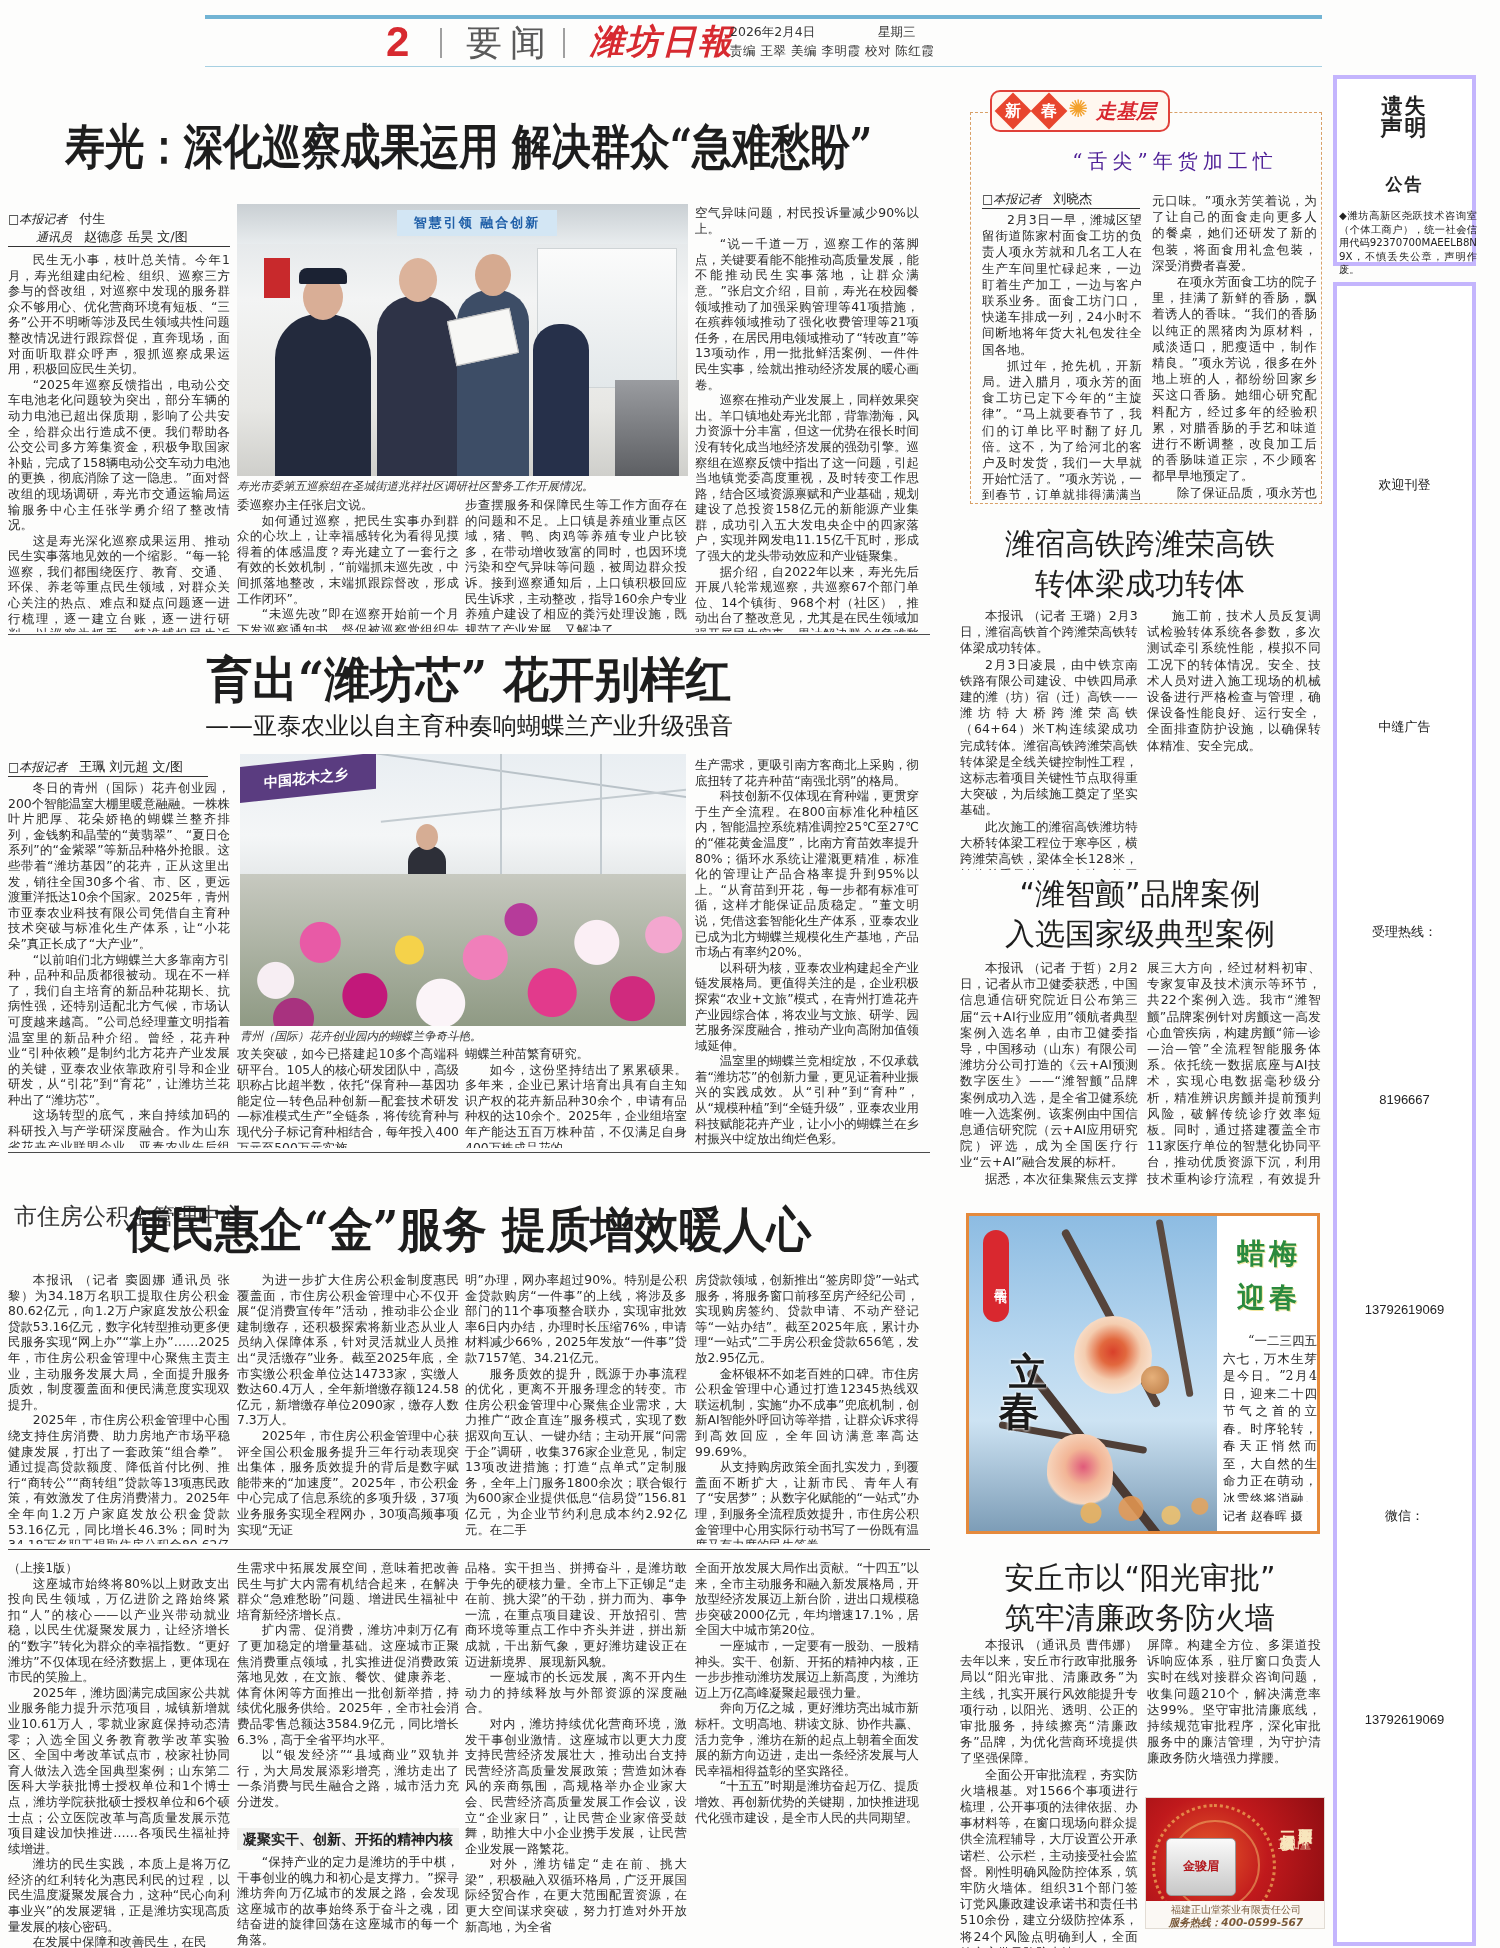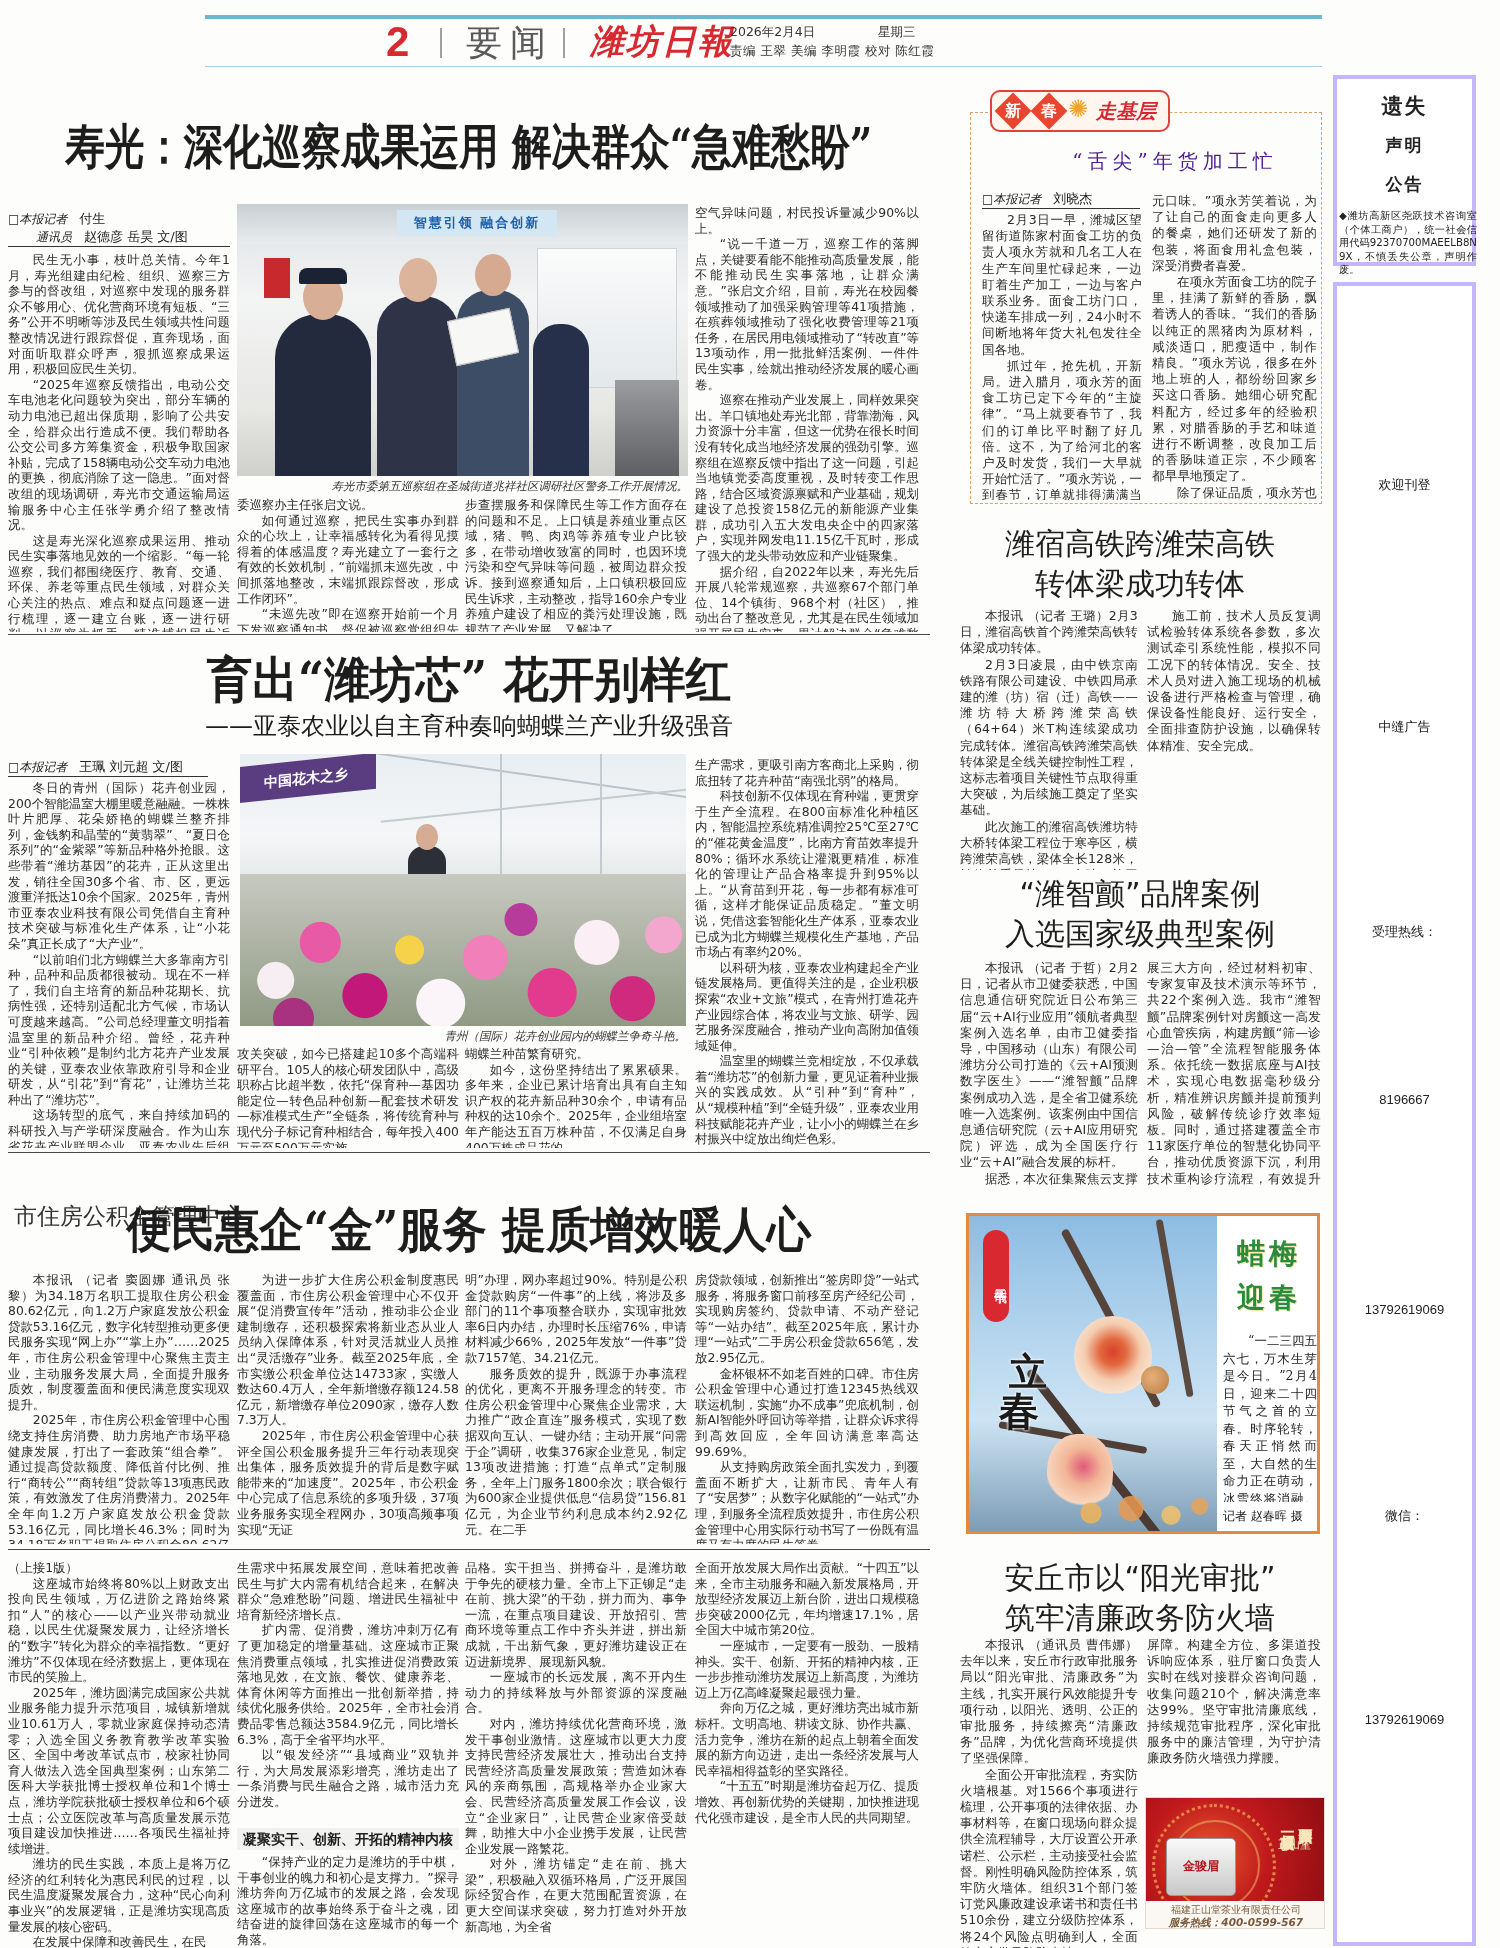--- a/index.html
+++ b/index.html
@@ -10,21 +10,21 @@
 .col p{margin:0;text-indent:2em;}
 .col.cont p:first-child{text-indent:0;}
 .rcol{font-size:12.5px;line-height:16.2px;letter-spacing:.2px;}
 .rule{position:absolute;height:1px;background:#4a4a4a;}
 .hl{position:absolute;display:flex;justify-content:center;white-space:nowrap;font-family:"DejaVu Serif",serif;font-weight:bold;color:#1d1d1d;}
 .hl span{display:inline-block;transform-origin:center center;}
 .hl-sans{position:absolute;text-align:center;white-space:nowrap;font-family:"DejaVu Sans",sans-serif;color:#1e1e1e;}
 .byline{position:absolute;font-size:13px;line-height:17px;white-space:nowrap;color:#222;}
 .byline .lbl{font-family:"DejaVu Serif",serif;font-style:italic;font-size:12px;margin-right:12px;}
 .byline .nm{margin-right:10px;}
-.caption{position:absolute;font-family:"DejaVu Serif",serif;font-style:italic;font-size:11.5px;text-align:right;color:#333;white-space:nowrap;}
+.caption{position:absolute;font-family:"DejaVu Serif",serif;font-style:italic;font-size:11.5px;text-align:left;color:#333;white-space:nowrap;}
 .photo{position:absolute;overflow:hidden;}
 .box{position:absolute;border:4px solid #c4b5fd;background:#fff;}
 .adline{position:absolute;left:0;width:100%;text-align:center;font-size:13px;color:#222;}
 </style>
 </head>
 <body>
 
 <div id="page">
 
   <div class="abs" style="left:205px;top:15px;width:1117px;height:4px;background:#72b4d4;"></div>
@@ -280,21 +280,21 @@
       <div class="abs" style="left:132px;top:6px;font-size:11px;color:#fbe7c6;font-family:'DejaVu Serif',serif;margin-top:33px;">正山堂</div>
       <div class="abs" style="left:152px;top:20px;writing-mode:vertical-rl;font-size:14px;line-height:16px;font-weight:bold;color:#f8e6bd;">万家团圆年</div>
       <div class="abs" style="left:134px;top:26px;writing-mode:vertical-rl;font-size:14px;line-height:16px;font-weight:bold;color:#f8e6bd;">一杯骏眉茶</div>
     </div>
     <div class="abs" style="left:0;top:105px;width:180px;text-align:center;font-size:10px;line-height:13px;color:#7a5a3a;">福建正山堂茶业有限责任公司</div>
     <div class="abs" style="left:0;top:118px;width:180px;text-align:center;font-size:10.5px;line-height:13px;font-weight:bold;font-style:italic;color:#7a5a3a;">服务热线：400-0599-567</div>
   </div>
 
   <div class="box" style="left:1333px;top:75px;width:143px;height:191px;">
     <div class="adline" style="top:14px;font-size:21px;font-weight:bold;line-height:26px;letter-spacing:2px;">遗失</div>
-    <div class="adline" style="top:53px;font-size:17px;font-weight:bold;line-height:26px;letter-spacing:2px;">声明</div>
+    <div class="adline" style="top:36px;font-size:22px;font-weight:bold;line-height:26px;letter-spacing:2px;">声明</div>
     <div class="adline" style="top:92px;font-size:17px;font-weight:bold;line-height:26px;letter-spacing:2px;">公告</div>
     <div class="abs" style="left:2px;top:130px;width:138px;font-size:10.2px;line-height:13.5px;text-align:justify;color:#222;word-break:break-all;">◆潍坊高新区尧跃技术咨询室（个体工商户），统一社会信用代码92370700MAEELB8N9X，不慎丢失公章，声明作废。</div>
   </div>
   <div class="box" style="left:1333px;top:282px;width:143px;height:1664px;">
     <div class="adline" style="top:190px;">欢迎刊登</div>
     <div class="adline" style="top:432px;text-align:center;">中缝广告</div>
     <div class="adline" style="top:637px;">受理热线：</div>
     <div class="adline" style="top:806px;font-family:'Liberation Sans',sans-serif;">8196667</div>
     <div class="adline" style="top:1016px;font-family:'Liberation Sans',sans-serif;">13792619069</div>
     <div class="adline" style="top:1221px;">微信：</div>

